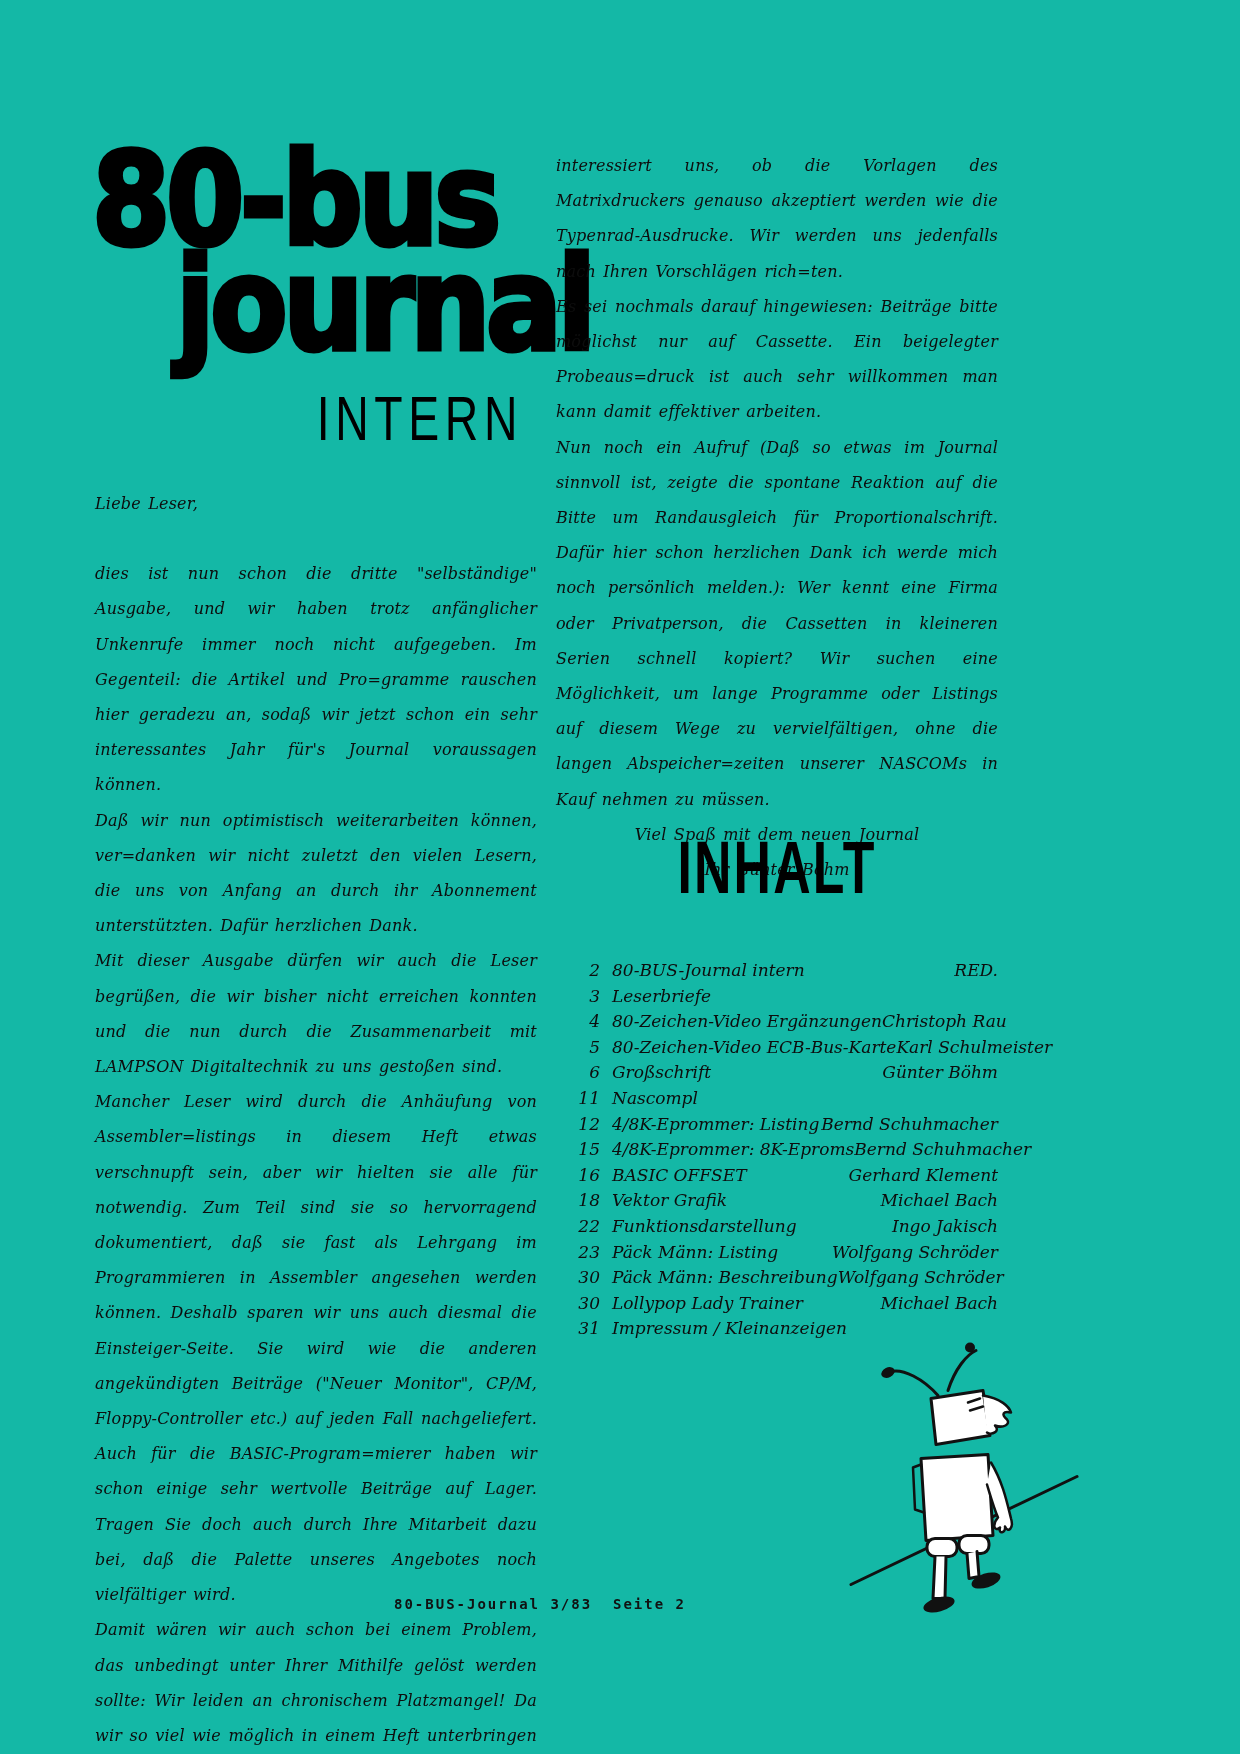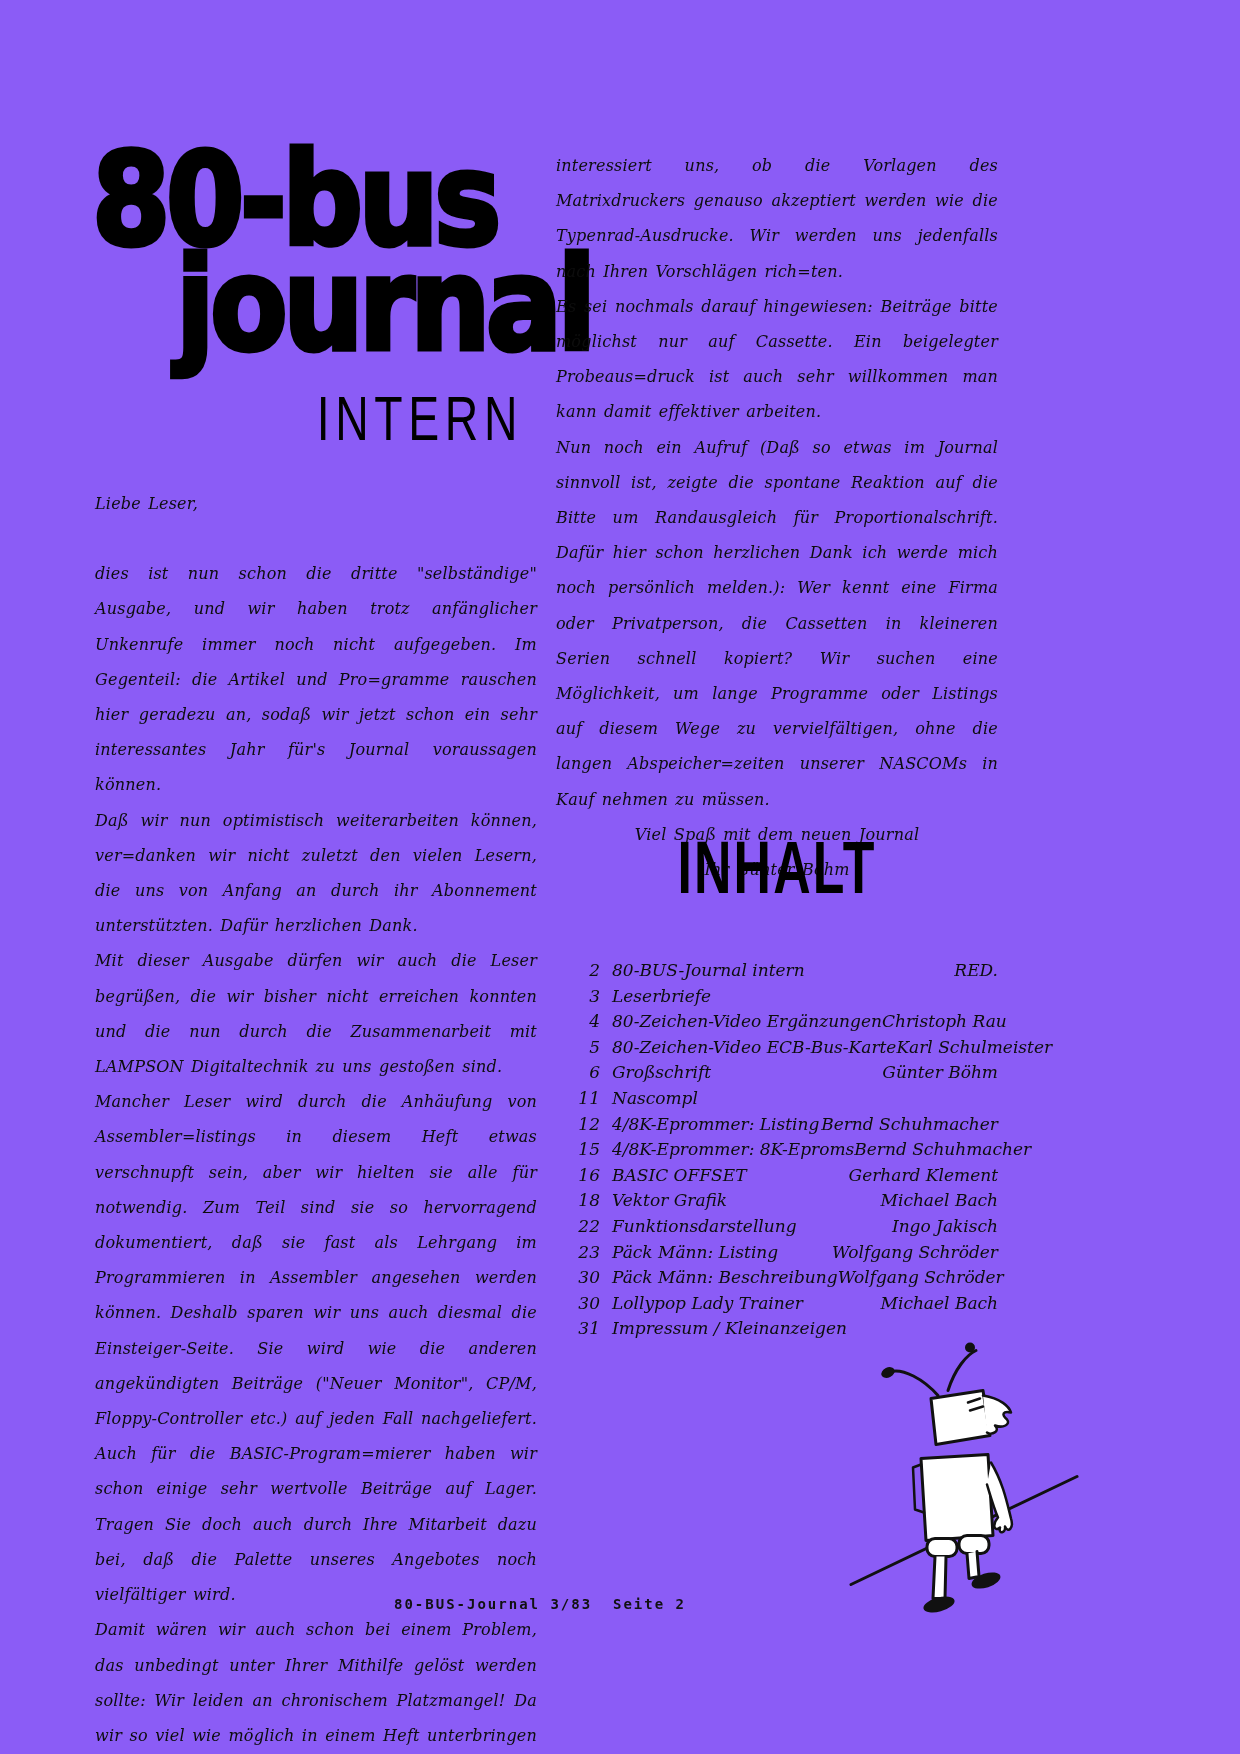--- a/index.html
+++ b/index.html
@@ -1,21 +1,21 @@
 <!DOCTYPE html>
 <html lang="de"><head>
 <meta charset="utf-8">
 <title>80-BUS-Journal 3/83 Seite 2</title>
 <style>
   html,body{margin:0;padding:0;background:#e8e8e8;}
   .page{
     position:relative;
     width:1240px;height:1754px;
     margin:0 auto;
-    background:#8b5cf6;
+    background:#14b8a6;
     overflow:hidden;
     color:#0d0d0d;
     font-family:"DejaVu Serif", serif;
   }
   
   .logo{position:absolute;left:92px;top:148px;line-height:.82;white-space:nowrap;}
   .logo-line{
     font-family:"DejaVu Sans", sans-serif;
     font-weight:bold;
     font-size:128px;

